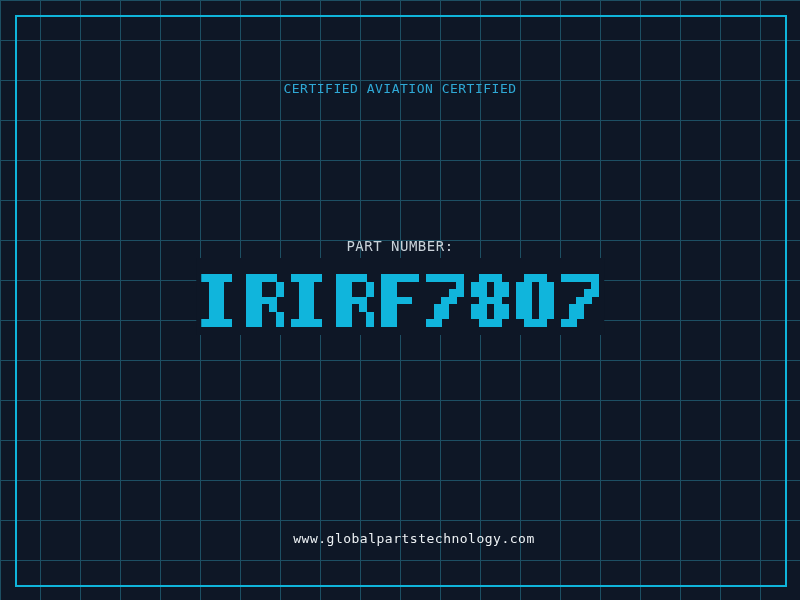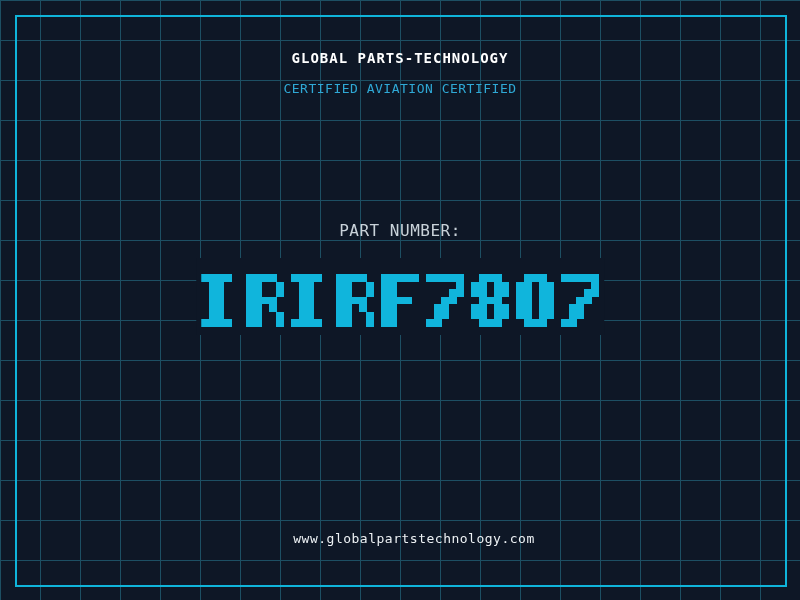--- a/index.html
+++ b/index.html
@@ -42,22 +42,22 @@
     letter-spacing: 1px;
     color: var(--title-text, #ffffff);
   }
   .subtitle {
     top: 81px;
     font-size: 13px;
     letter-spacing: 0.5px;
     color: var(--tagline-text, #2fa9d6);
   }
   .part-label {
-    top: 221px;
-    font-size: 16px;
+    top: 238px;
+    font-size: 14px;
     letter-spacing: 0.5px;
     color: var(--part-label-text, #c9d2d9);
   }
   .part-number-box {
     position: absolute;
     top: 258px;
     left: 50%;
     transform: translateX(-50%);
     background: var(--background, #0e1726);
     padding: 16px 5px 8px 5px;
@@ -73,21 +73,20 @@
     color: var(--footer-text, #edf1f4);
     padding-left: 28px;
   }
 </style>
 </head>
 <body>
 
 <div class="stage">
   <div class="frame"></div>
 
-  <div class="center-text title">GLOBAL PARTS-TECHNOLOGY</div>
 
   <div class="center-text subtitle">CERTIFIED AVIATION CERTIFIED</div>
 
   <div class="center-text part-label">PART NUMBER:</div>
 
   <div class="part-number-box">
     <svg id="pixel-number" viewBox="0 0 53 7" width="397.5" height="52.5" fill="#10b5dc">
         <rect x="0" y="0" width="1.04" height="1.04"></rect>
         <rect x="1" y="0" width="1.04" height="1.04"></rect>
         <rect x="2" y="0" width="1.04" height="1.04"></rect>

